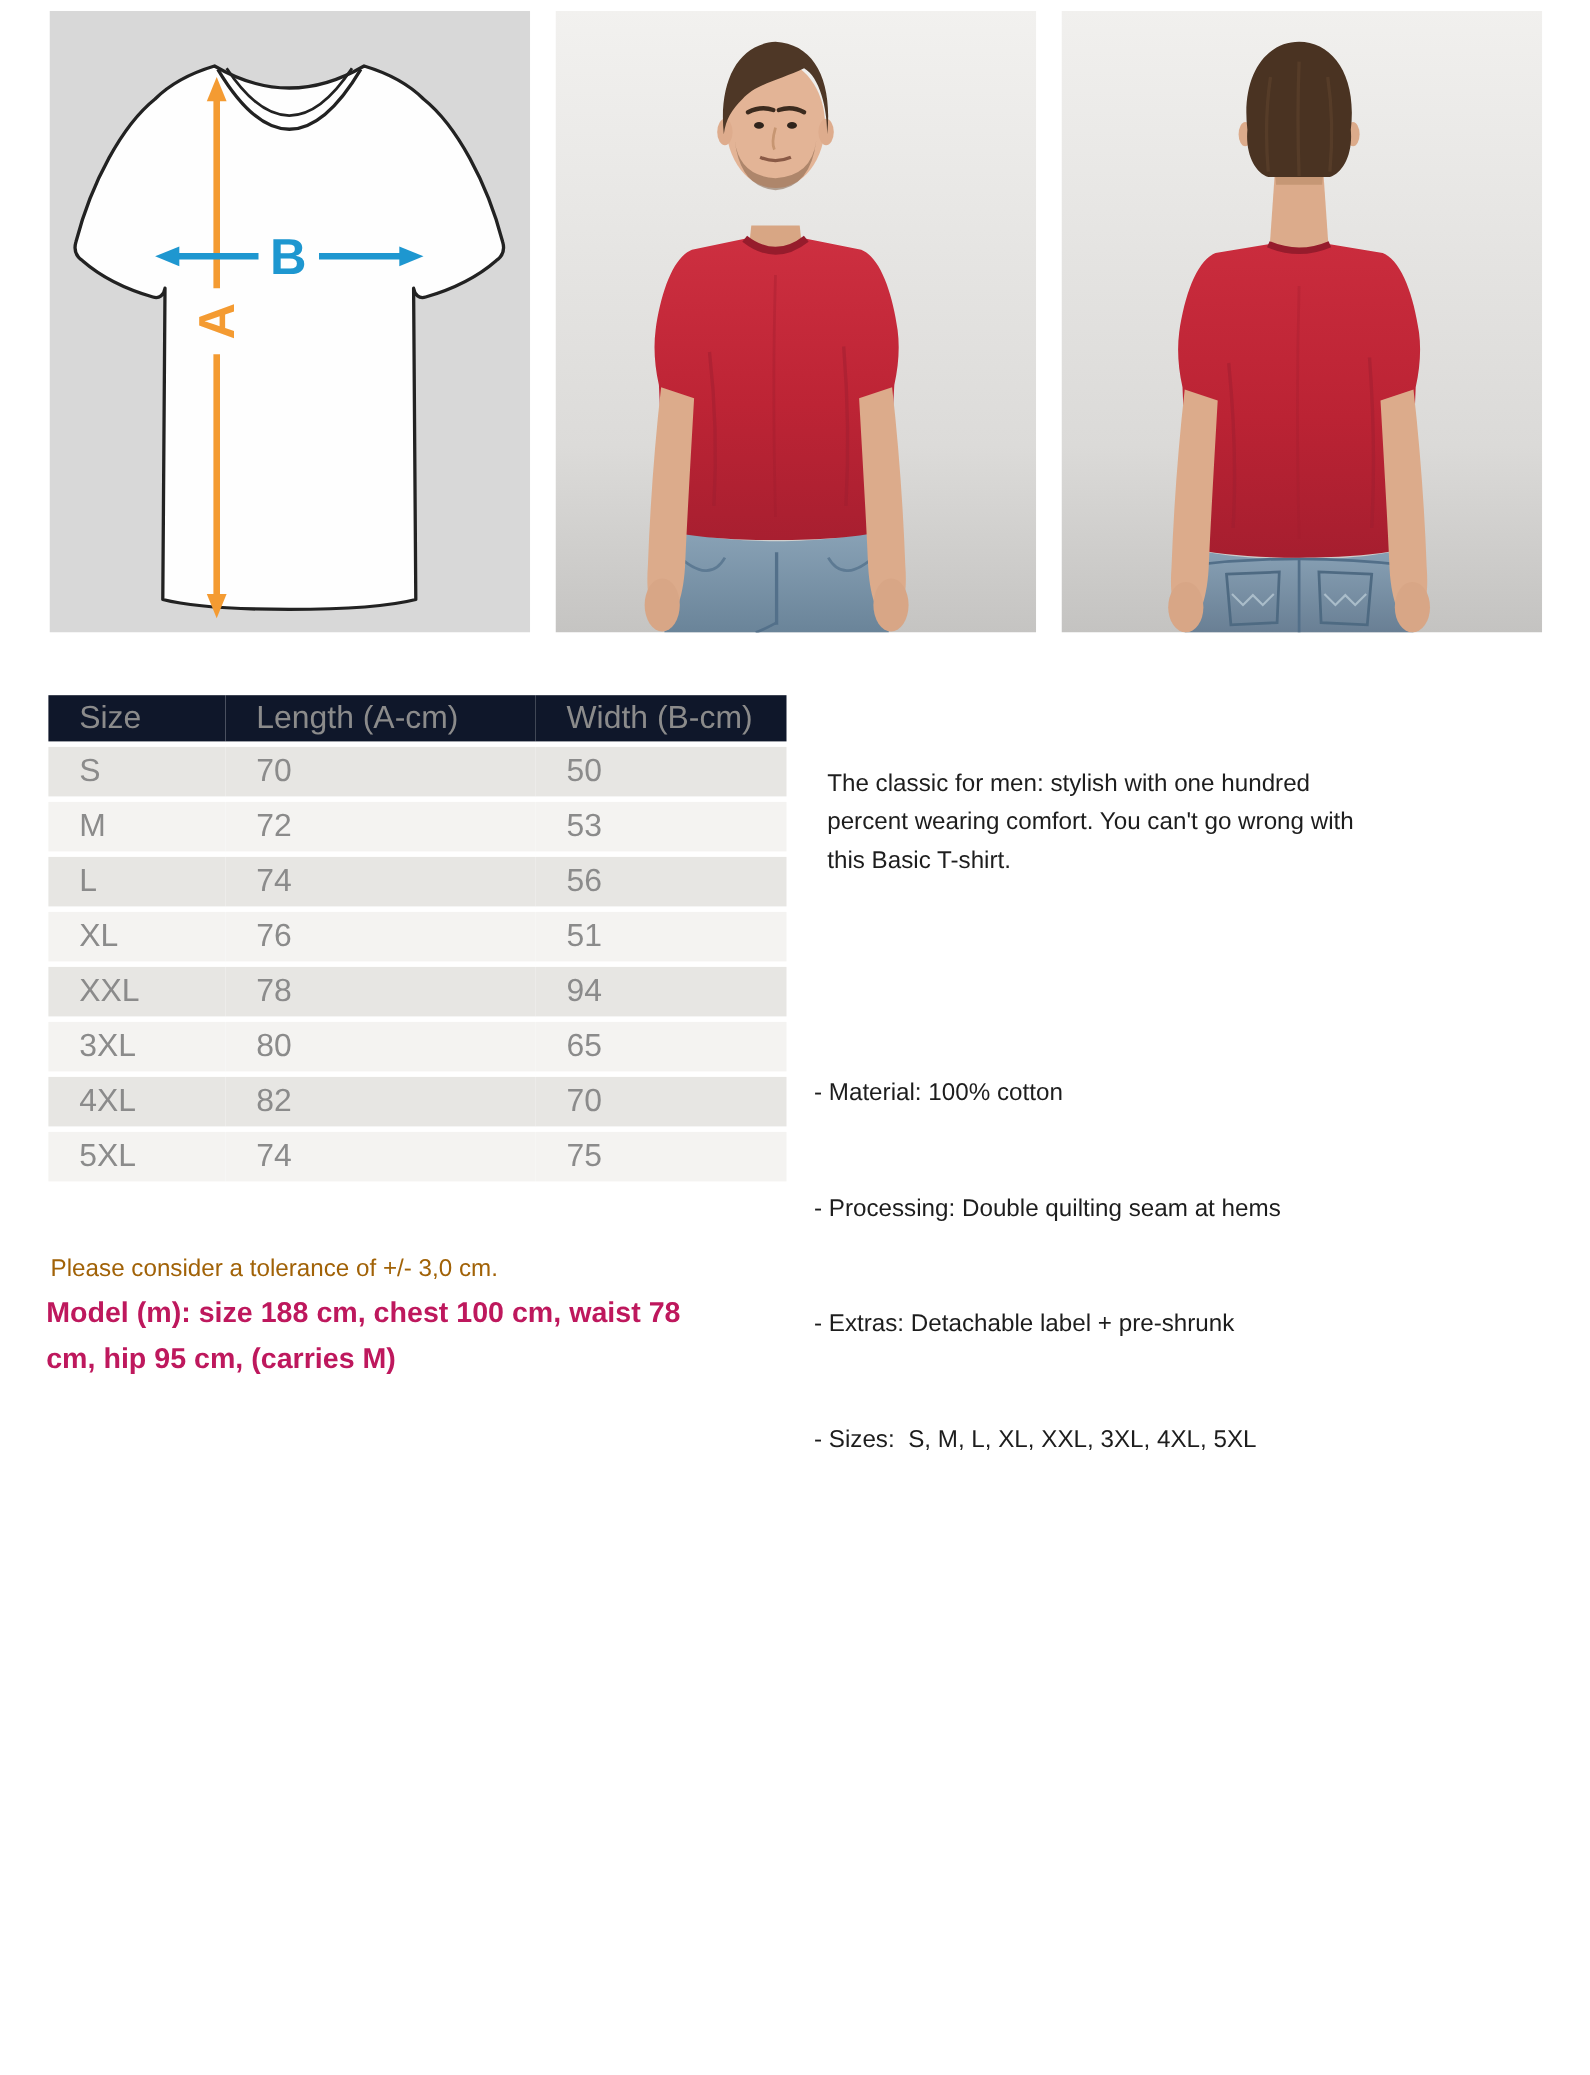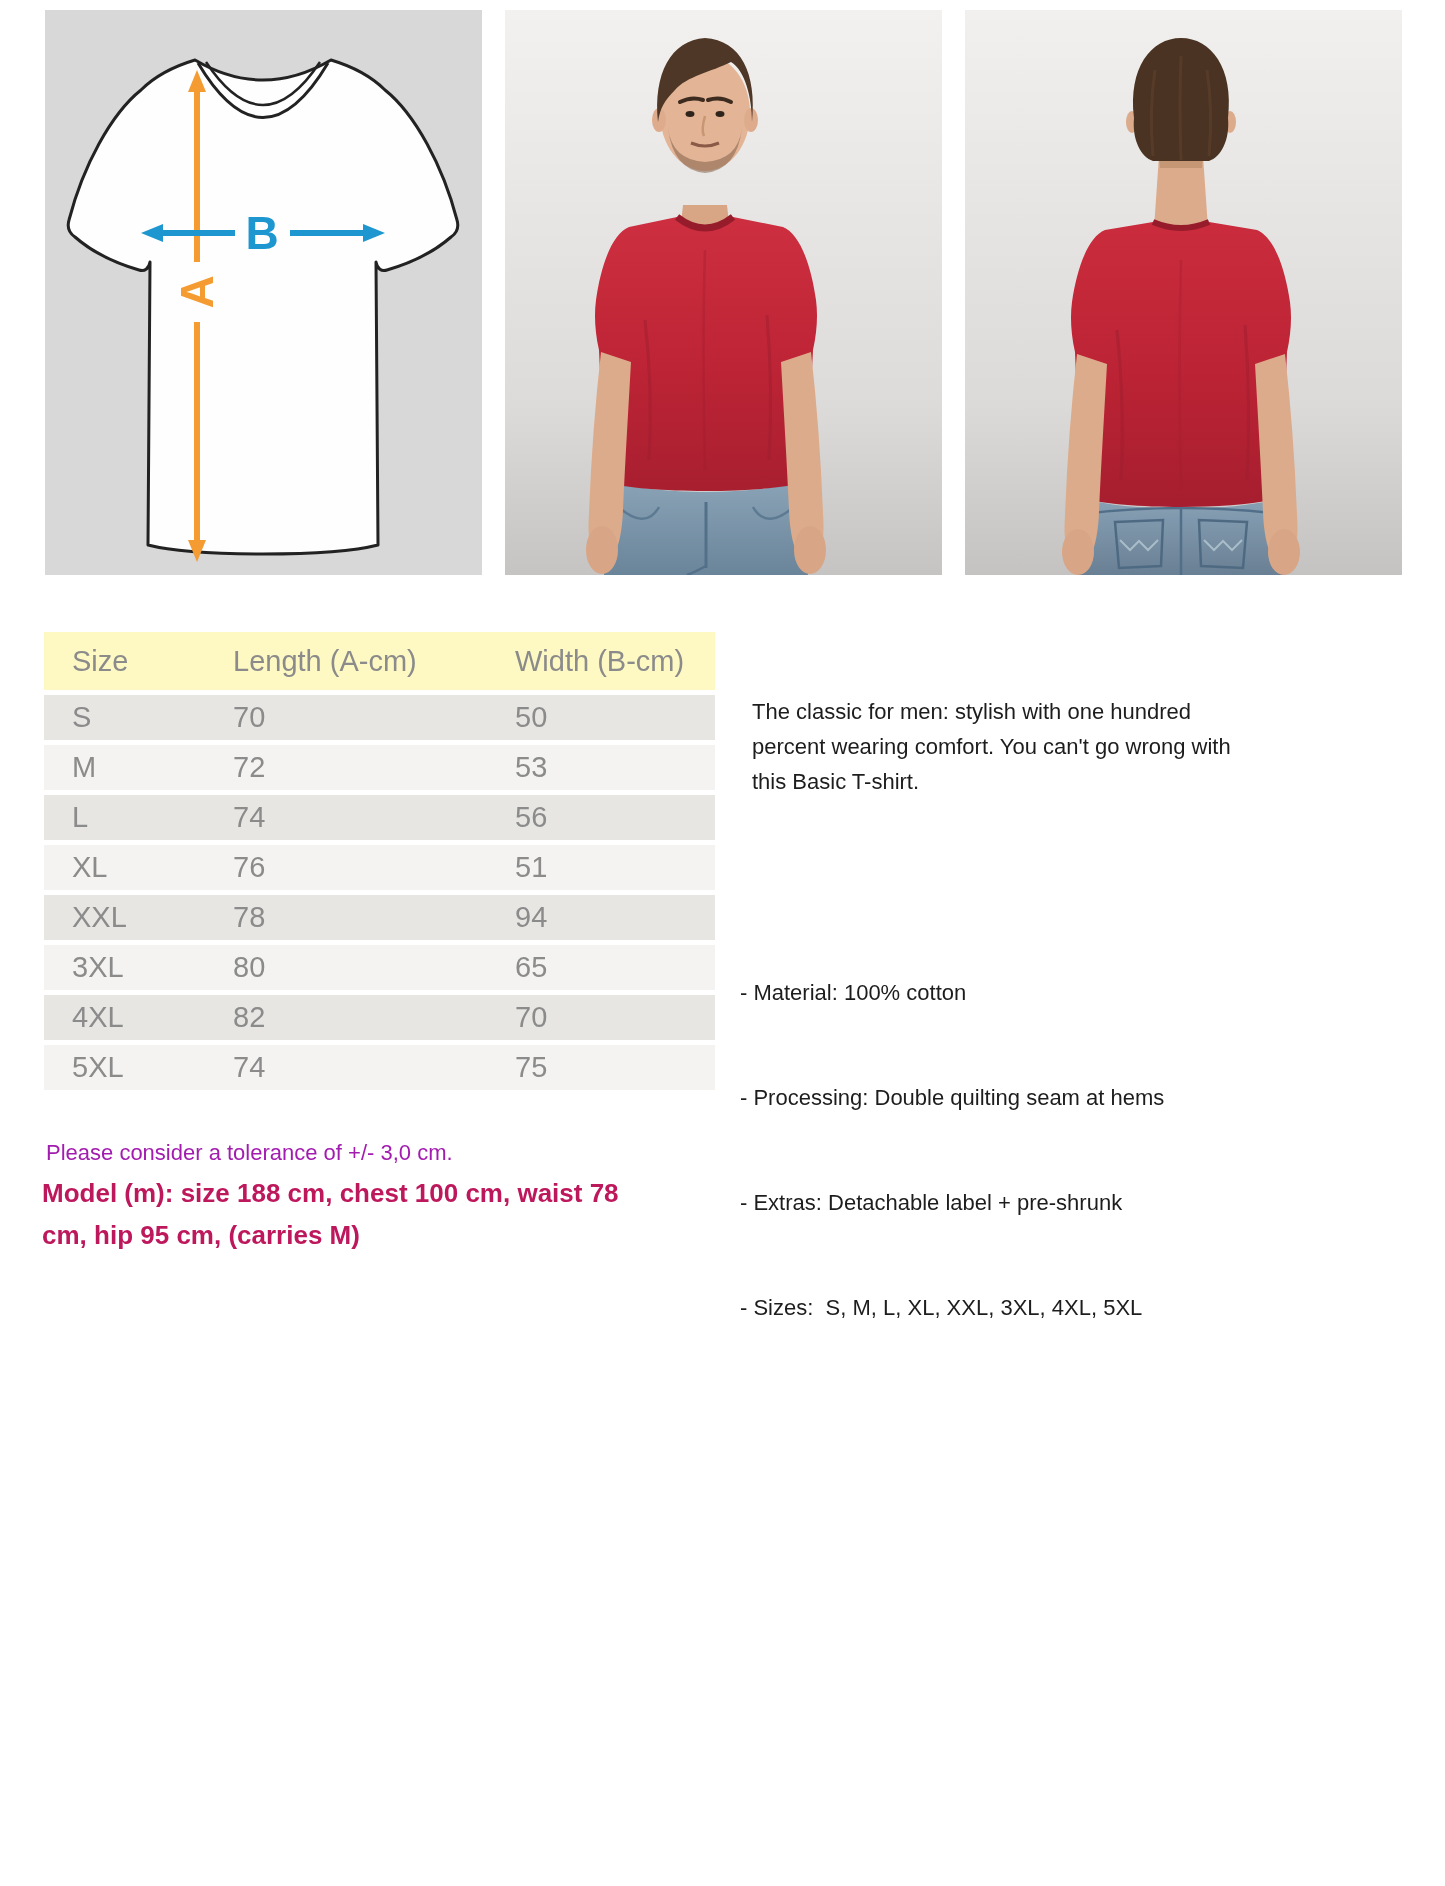--- a/index.html
+++ b/index.html
@@ -10,34 +10,34 @@
   #panel-front{left:505px;}
   #panel-back{left:965px;}
   .panel svg{display:block;}
 
   
   .size-table{position:absolute;left:44px;top:627px;width:671px;
       border-collapse:separate;border-spacing:0 5px;
       font-size:29px;color:#8b8b8b;table-layout:fixed;}
   .size-table th,.size-table td{font-weight:400;text-align:left;padding:0 0 0 28px;
       height:45px;vertical-align:middle;white-space:nowrap;overflow:visible;}
-  .size-table thead th{background:#fef9c3;height:58px;}
+  .size-table thead th{background:#0f172a;height:42px;}
   .size-table tbody tr:nth-child(odd) td{background:#e7e6e3;}
   .size-table tbody tr:nth-child(even) td{background:#f4f3f1;}
 
   
   .description{position:absolute;left:740px;top:624px;font-size:22px;line-height:35px;
       color:#1d1d1d;white-space:pre;}
   .description .intro{margin:0;padding-left:12px;}
   .description .bullets{margin-top:36px;}
   .description .bullet{height:35px;}
 
   
   .tolerance{position:absolute;left:46px;top:1140px;margin:0;font-size:22px;
-      color:#a21caf;white-space:pre;}
+      color:#a16207;white-space:pre;}
   .model-info{position:absolute;left:42px;top:1172px;margin:0;font-size:26px;
       font-weight:bold;line-height:42px;color:#be185d;white-space:pre;}
 
   svg text.meas-label{font-family:"Liberation Sans",sans-serif;font-weight:bold;font-size:46px;}
 </style>
 </head>
 <body>
 
 <div class="page">
 

